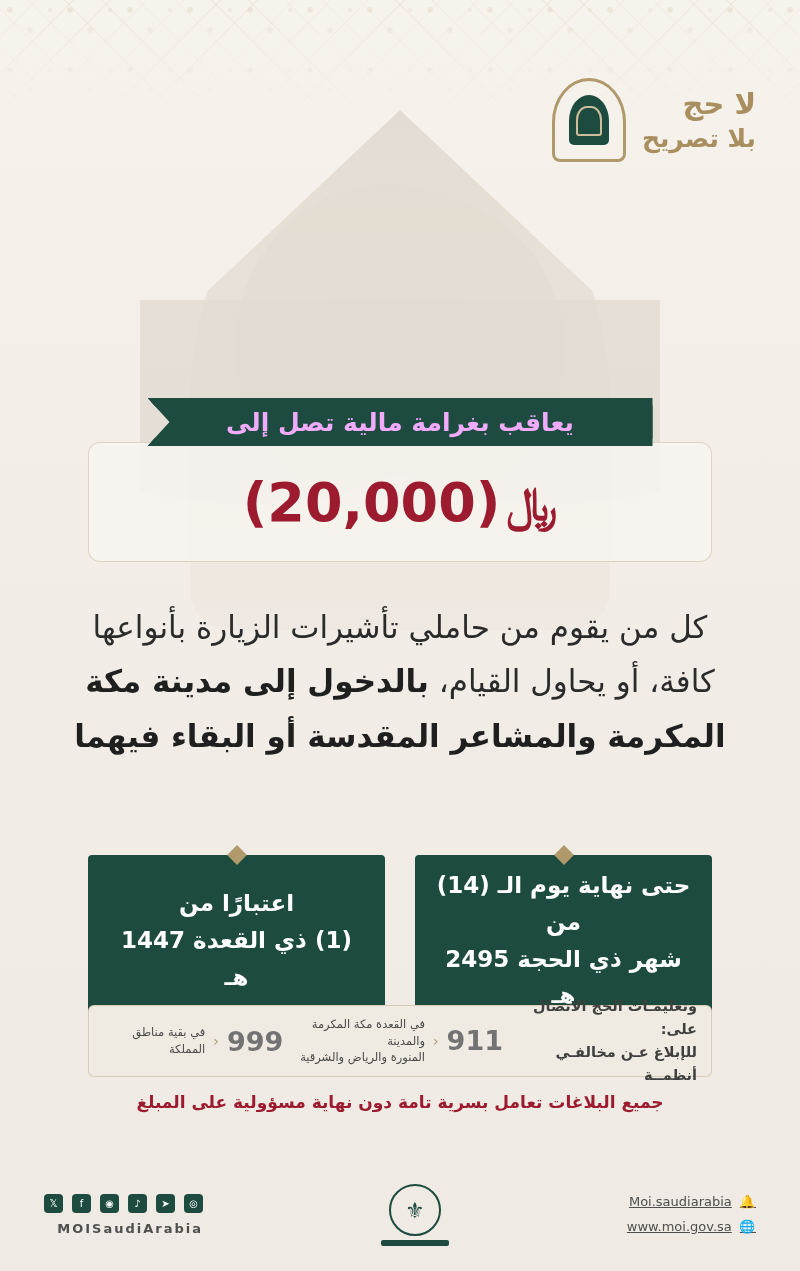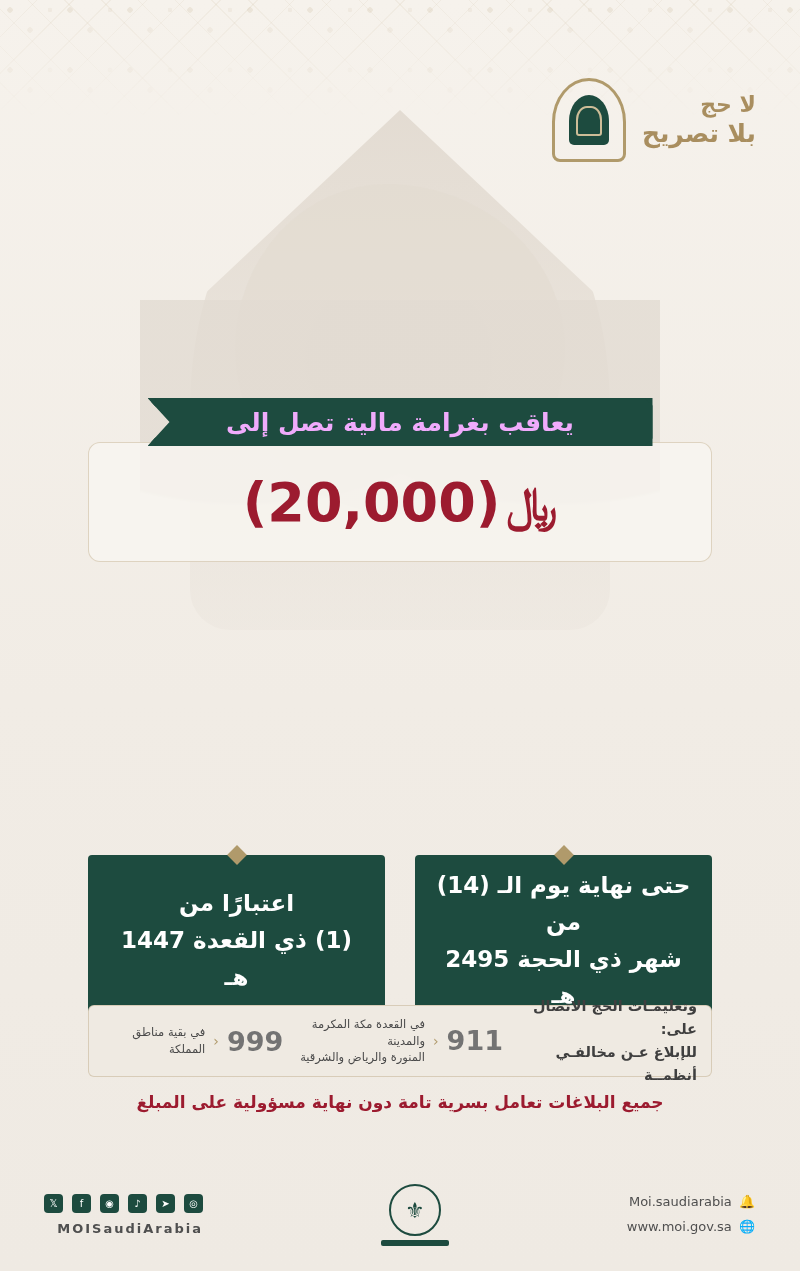--- a/index.html
+++ b/index.html
@@ -60,21 +60,21 @@
 
   
   .header {
     position: absolute; top: 78px; right: 44px;
     display: flex; align-items: center; gap: 16px;
   }
   .brand-text {
     text-align: right; line-height: 1.25;
     color: #a98e5f;
   }
-  .brand-text .l1 { font-size: 22px; font-weight: 700; letter-spacing: .5px; }
+  .brand-text .l1 { font-size: 29px; font-weight: 700; letter-spacing: .5px; }
   .brand-text .l2 { font-size: 25px; font-weight: 700; letter-spacing: .5px; }
   .brand-mark {
     width: 74px; height: 84px;
     border: 3px solid #b09a6b;
     border-radius: 37px 37px 8px 8px / 44px 44px 8px 8px;
     position: relative;
     display: flex; align-items: center; justify-content: center;
   }
   .brand-mark .inner {
     width: 40px; height: 50px;
@@ -200,21 +200,21 @@
 
   .moi-emblem { display:flex; flex-direction:column; align-items:center; gap:4px; }
   .emblem-circle {
     width: 52px; height:52px; border-radius:50%;
     border: 2px solid #1d4b3f;
     display:flex; align-items:center; justify-content:center;
     color:#1d4b3f; font-size: 22px;
   }
   .emblem-bar { width: 68px; height: 6px; background:#1d4b3f; border-radius:2px; }
 
-  .site-info { text-align:center; font-size: 13px; color:#4f4f4f; line-height:1.9; direction:ltr;}
+  .site-info { text-align:center; font-size: 13px; color:#4f4f4f; line-height:1.9; direction:ltr;text-decoration:underline;}
   .site-info .row { display:flex; align-items:center; justify-content:flex-end; gap:8px; }
   .site-info .tiny-ico { color:#1d4b3f; font-size: 13px; }
 </style>
 </head>
 <body>
 
 <div class="poster">
 
   <div class="pattern-top">
     <div class="diamonds"></div>
@@ -235,20 +235,27 @@
   <div class="fine-block">
     <div class="ribbon">يعاقب بغرامة مالية تصل إلى</div>
     <div class="fine-card">
       <div class="fine-amount">
         <span>(20,000)</span>
         <span class="riyal-glyph">﷼</span>
       </div>
     </div>
   </div>
 
+  <div class="body-text">
+    <div>كل من يقوم من حاملي تأشيرات الزيارة بأنواعها</div>
+    <div>
+      <span>كافة، أو يحاول القيام، </span><b>بالدخول إلى مدينة مكة</b>
+    </div>
+    <div><b>المكرمة والمشاعر المقدسة أو البقاء فيهما</b></div>
+  </div>
 
   <div class="dates">
     <div class="date-box">
       <div class="notch"></div>
       <div>
         <div>حتى نهاية يوم الـ (14) من</div>
         <div>شهر ذي الحجة 2495 هـ</div>
       </div>
     </div>
     <div class="date-box">

